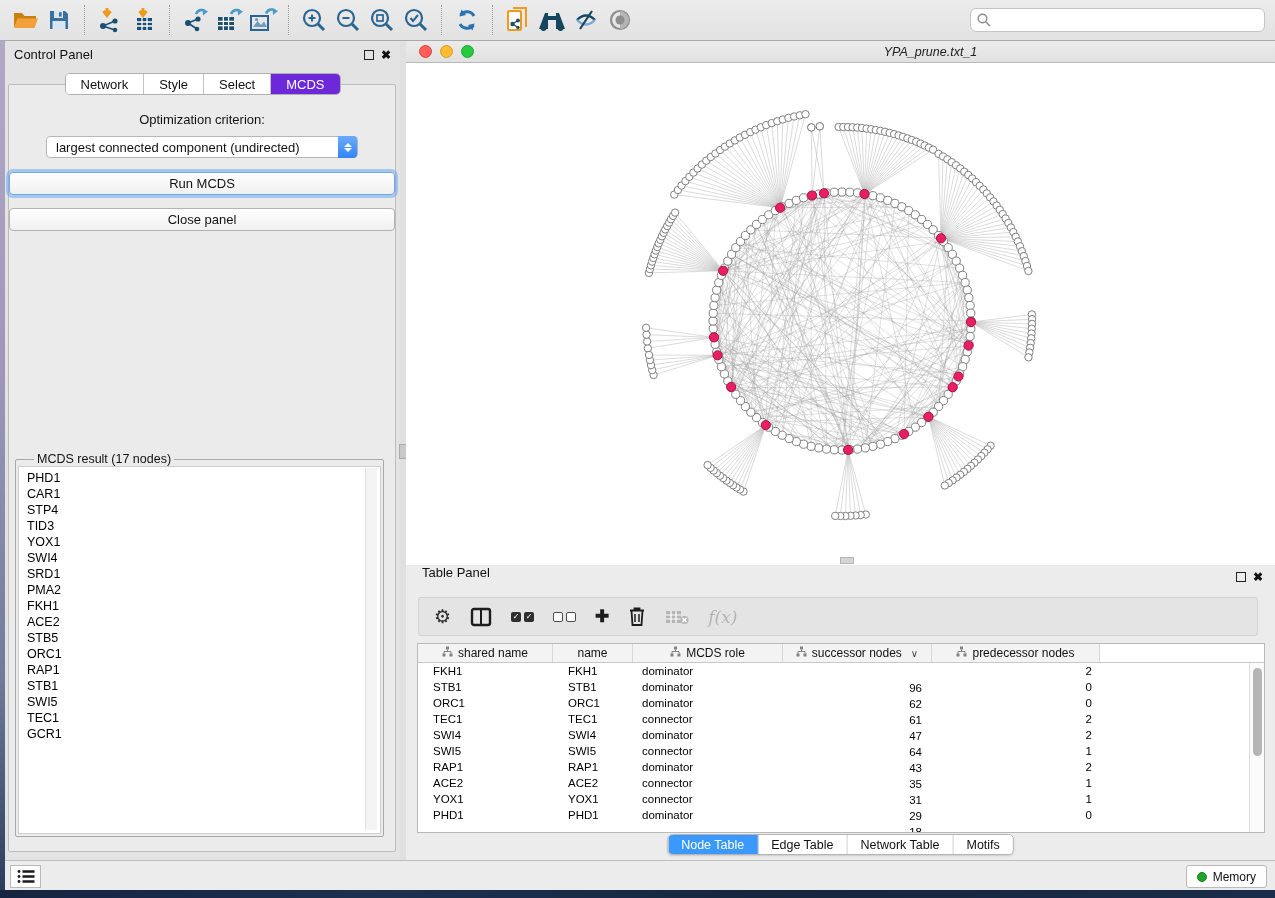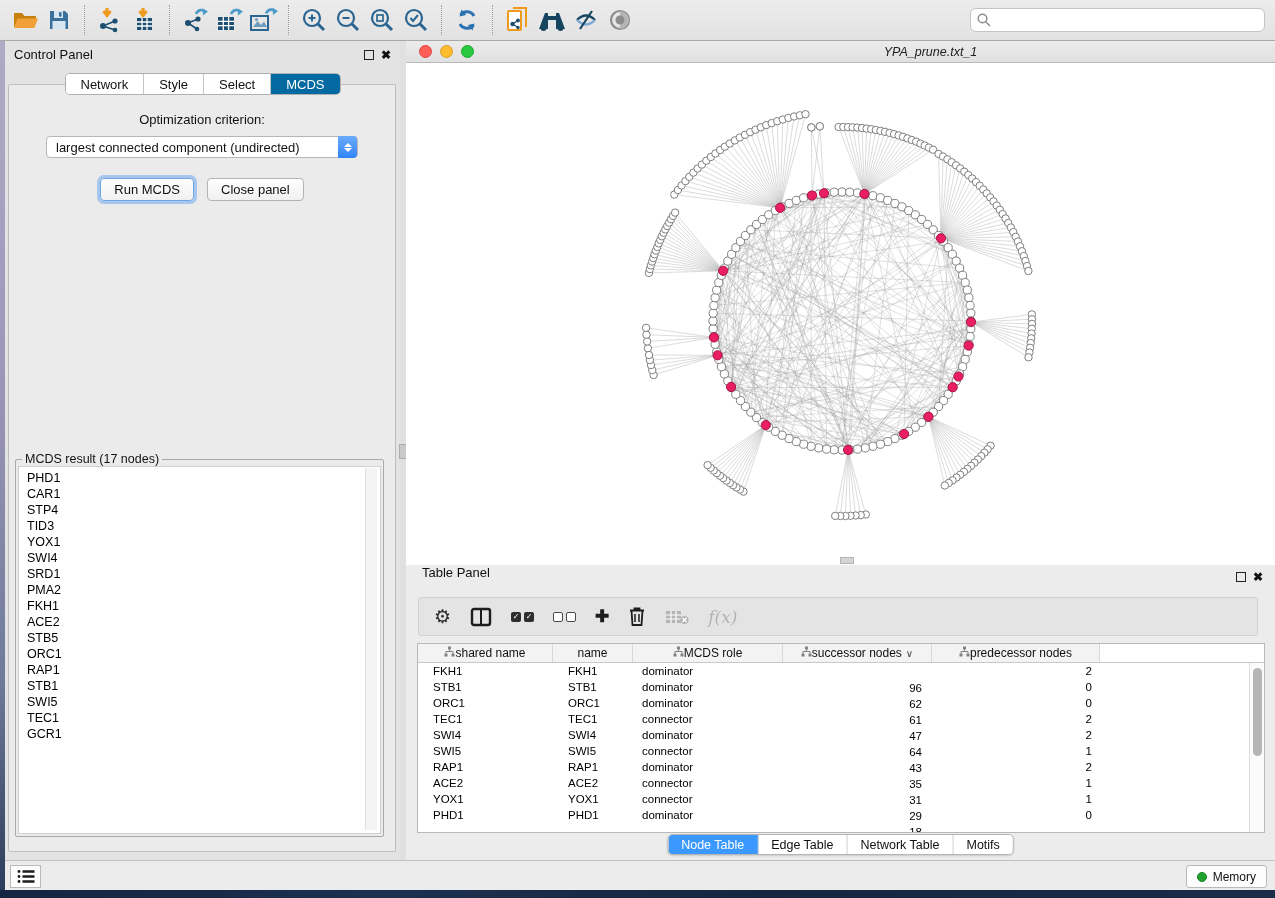--- a/index.html
+++ b/index.html
@@ -21,34 +21,34 @@
   
   .control-panel { position:absolute; left:5px; top:41px; width:395px; height:819px; background:#e3e3e3; }
   .cp-header { height:27px; display:flex; align-items:center; padding:0 9px 0 9px; }
   .cp-title { font-size:13px; color:#111; }
   .win-icons { margin-left:auto; display:flex; align-items:center; gap:7px; }
   .float-icon { width:10px; height:10px; border:1.5px solid #222; display:inline-block; }
   .close-icon { font-size:12px; font-weight:bold; color:#111; line-height:10px; }
   .cp-tabs { position:absolute; left:50%; transform:translateX(-50%); top:32px; display:flex; height:22px; background:#fff; border:1px solid #b0b0b0; border-radius:5px; overflow:hidden; z-index:3; }
   .cp-tab { padding:0 15px; font-size:13px; display:flex; align-items:center; color:#111; border-right:1px solid #c4c4c4; background:#fff; }
   .cp-tab:last-child { border-right:none; }
-  .cp-tab.active { background:#0369a1; color:#fff; }
+  .cp-tab.active { background:#6d28d9; color:#fff; }
   .cp-inner { position:absolute; left:3px; right:4px; top:43px; bottom:8px; background:#ebebeb; border:1px solid #bdbdbd; border-radius:2px; }
   .opt-label { margin-top:27px; text-align:center; font-size:13px; color:#111; }
   .dropdown { position:relative; margin:9px auto 0; width:312px; height:22px; background:#fff; border:1px solid #b6b6b6; border-radius:4px; display:flex; align-items:center; }
   .dropdown-value { padding-left:9px; font-size:13px; color:#111; }
   .dropdown-spin { position:absolute; right:0; top:-1px; width:19px; height:22px; background:linear-gradient(#6babfc,#3184f8); border-radius:0 4px 4px 0; display:flex; flex-direction:column; align-items:center; justify-content:center; gap:1px; }
   .dropdown-spin span { width:0; height:0; border-left:4px solid transparent; border-right:4px solid transparent; }
   .spin-up { border-bottom:4px solid #fff; }
   .spin-down { border-top:4px solid #fff; }
-  .btn-row { margin-top:20px; display:flex; justify-content:center; gap:13px; }
+  .btn-row { margin-top:14px; display:flex; justify-content:flex-end; gap:13px;flex-direction:column; }
   .aq-btn { height:23px; padding:0 13px; font-size:13px; color:#111; background:linear-gradient(#fff,#f0f0f0); border:1px solid #b3b3b3; border-radius:4px; }
   .aq-btn.focused { border:1px solid #6ea7e3; box-shadow:0 0 0 3px rgba(110,167,240,.55); }
   fieldset.mcds-box { position:absolute; left:6px; right:11px; top:367px; bottom:14px; border:1px solid #a9a9a9; border-radius:2px; }
-  fieldset.mcds-box legend { font-size:12.5px; color:#111; margin-left:6px; padding:0 3px; }
+  fieldset.mcds-box legend { font-size:12.5px; color:#111; margin-left:18px; padding:0 3px; }
   .mcds-list { position:absolute; left:2px; right:2px; top:0px; bottom:2px; background:#fff; border:1px solid #cfcfcf; overflow:hidden; padding:3px 0 0 8px; }
   .list-item { font-size:12.5px; line-height:16px; color:#000; }
   .mcds-gutter { position:absolute; right:3px; top:1px; bottom:3px; width:12px; background:#f4f4f4; border-left:1px solid #e2e2e2; }
 
   
   .v-divider { position:absolute; left:400px; top:41px; width:6px; height:819px; background:#e0e0e0; }
   .v-handle { position:absolute; left:-1px; top:403px; width:8px; height:15px; background:#c9c9c9; border:1px solid #adadad; }
   .h-handle { position:absolute; left:434px; bottom:1px; width:14px; height:7px; background:#d4d4d4; border:1px solid #b5b5b5; }
 
   
@@ -69,21 +69,21 @@
   .tp-toolbar { position:absolute; left:12px; right:17px; top:32px; height:39px; background:#e4e4e4; border:1px solid #d2d2d2; border-radius:3px; display:flex; align-items:center; gap:19px; padding-left:15px; }
   .tp-tool { display:flex; align-items:center; justify-content:center; height:26px; }
   .gear-glyph { font-size:19px; color:#2d2d2d; line-height:20px; }
   .plus-glyph { font-size:17px; font-weight:bold; color:#1d1d1d; }
   .chk-pair { display:flex; gap:3px; }
   .chk { width:10px; height:10px; background:#2e2e2e; border-radius:2px; color:#fff; font-size:8px; line-height:10px; text-align:center; }
   .unchk { width:10px; height:10px; background:#fff; border:1.6px solid #4a4a4a; border-radius:2px; }
   .fx-glyph { font-family:"DejaVu Serif",serif; font-style:italic; font-size:17px; color:#b3b3b3; }
   .tp-table { position:absolute; left:11px; top:78px; width:848px; height:190px; background:#fff; border:1px solid #b9b9b9; }
   .tp-cols { display:flex; height:19px; background:#f3f3f3; border-bottom:1px solid #c9c9c9; }
-  .h-cell { display:flex; align-items:center; justify-content:center; font-size:12px; color:#111; border-right:1px solid #d8d8d8; }
+  .h-cell { display:flex; align-items:center; justify-content:center; gap:5px; font-size:12px; color:#111; border-right:1px solid #d8d8d8; }
   .h-cell.filler { border-right:none; background:#fff; }
   .sort-chevron { font-size:10px; color:#444; margin-left:4px; }
   .tp-rows { position:absolute; left:0; top:19px; right:15px; bottom:0; overflow:hidden; }
   .t-row { display:flex; height:16px; }
   .t-cell { font-size:11.5px; color:#000; line-height:16px; white-space:nowrap; }
   .c0 { width:135px; padding-left:15px; }
   .c1 { width:80px;  padding-left:15px; }
   .c2 { width:150px; padding-left:9px; }
   .c3 { width:149px; text-align:right; padding-right:10px;margin-top:17px; }
   .c4 { width:168px; text-align:right; padding-right:8px; }

